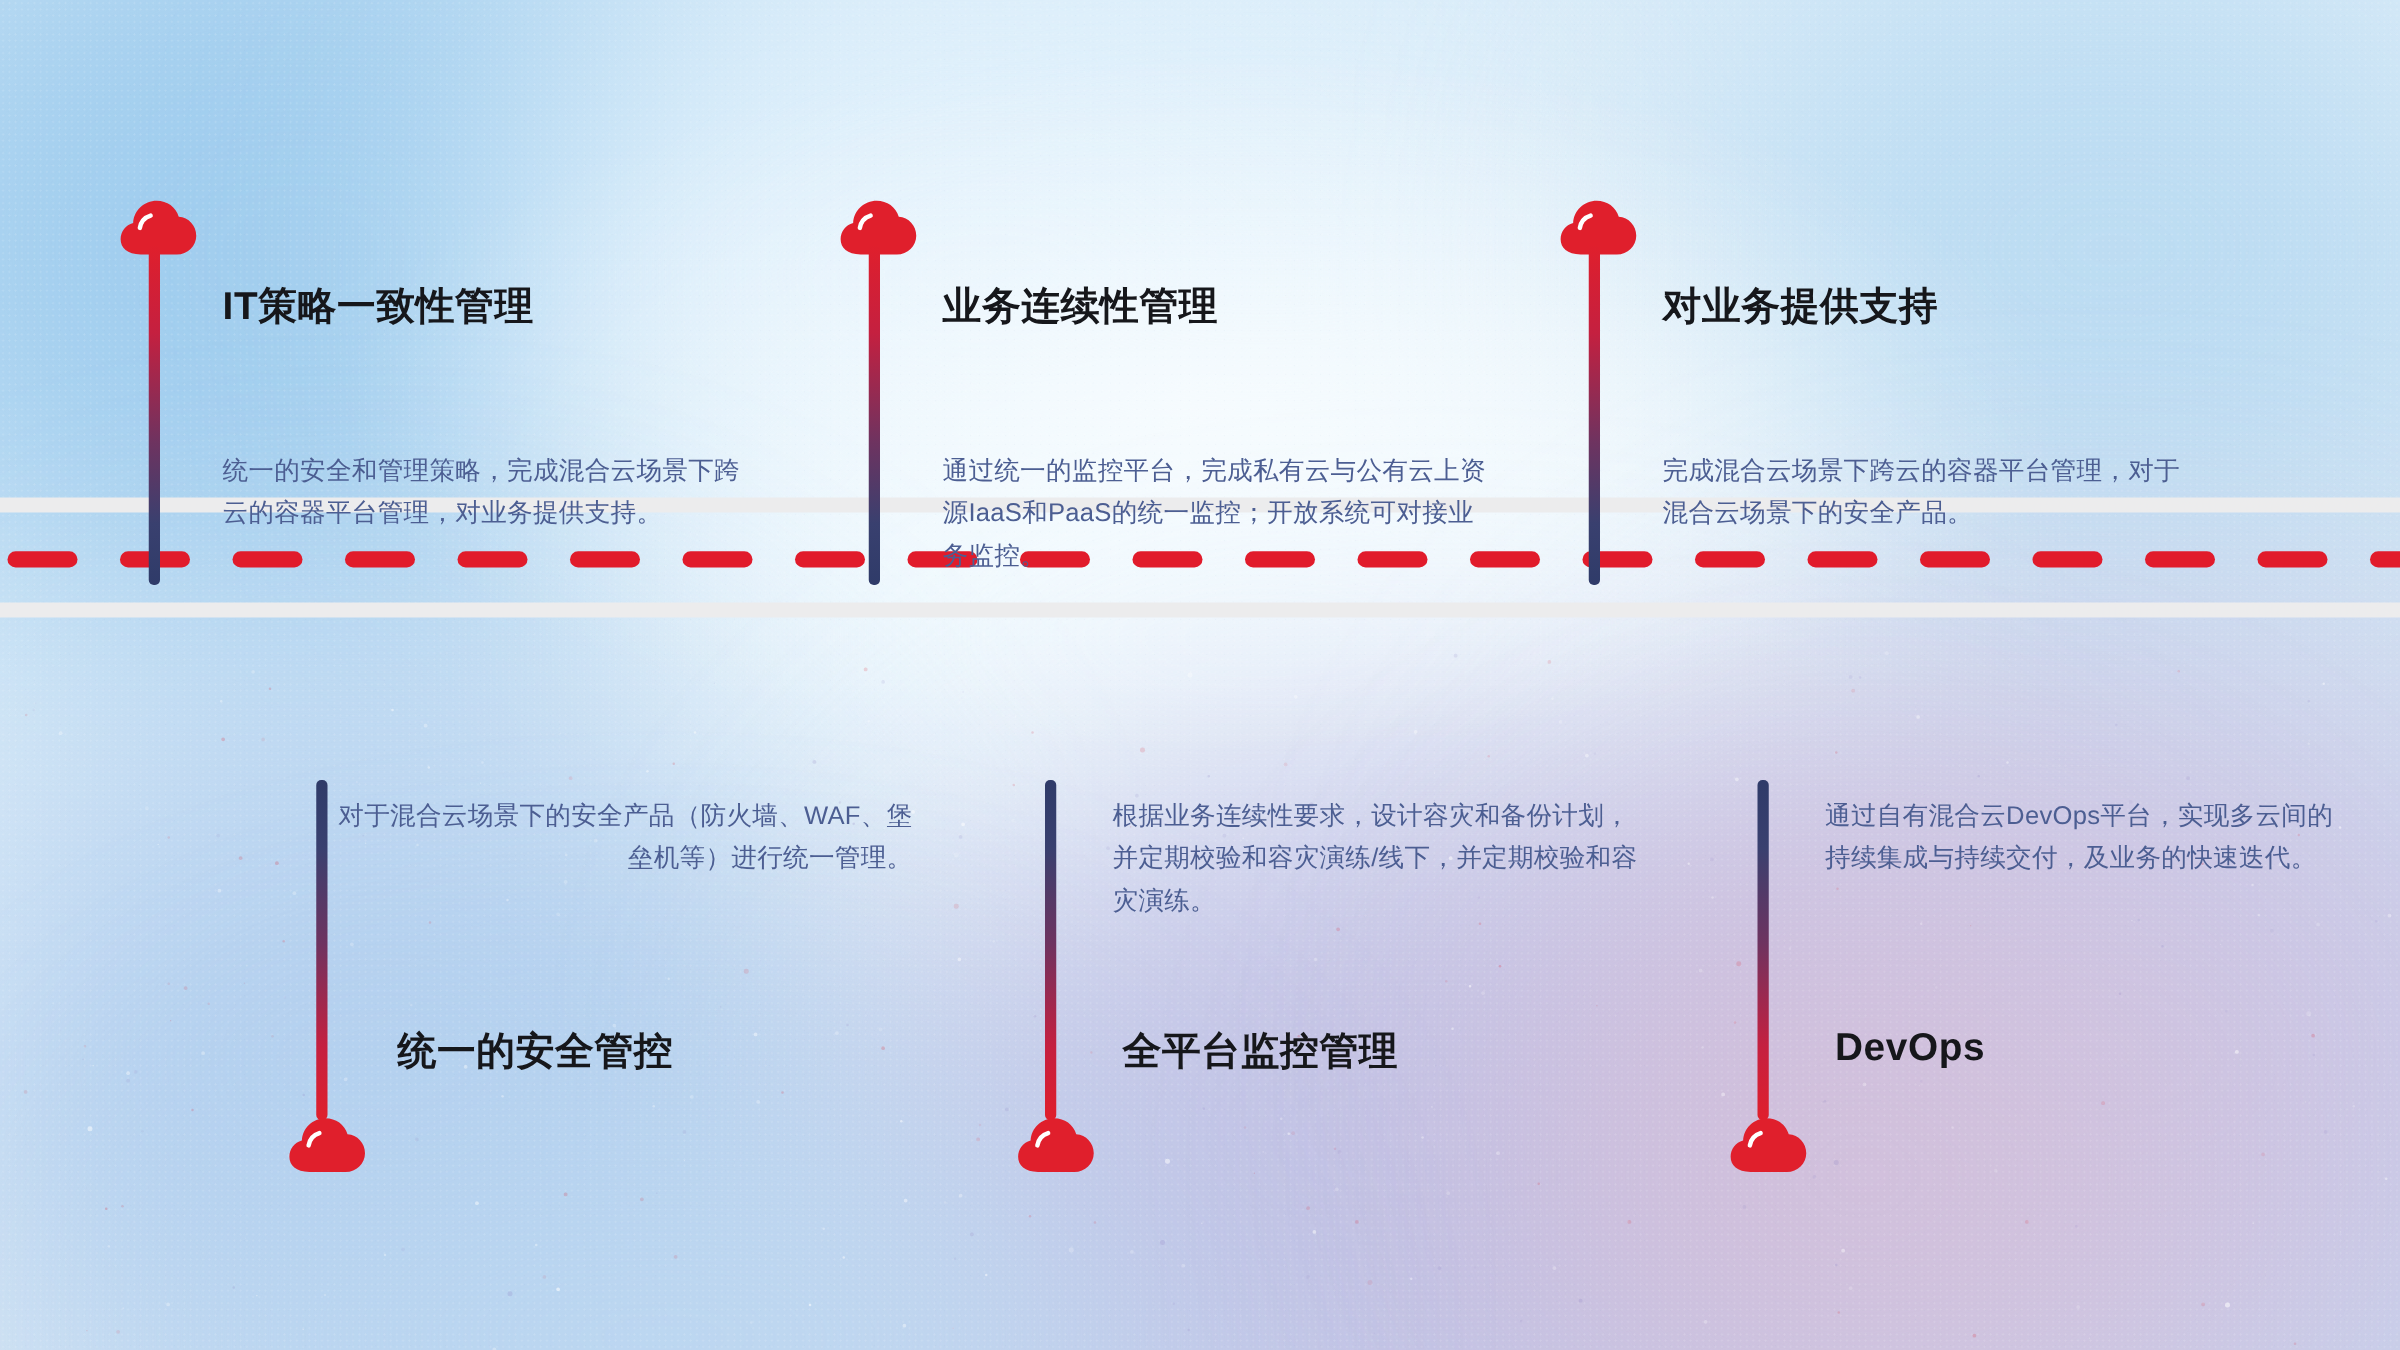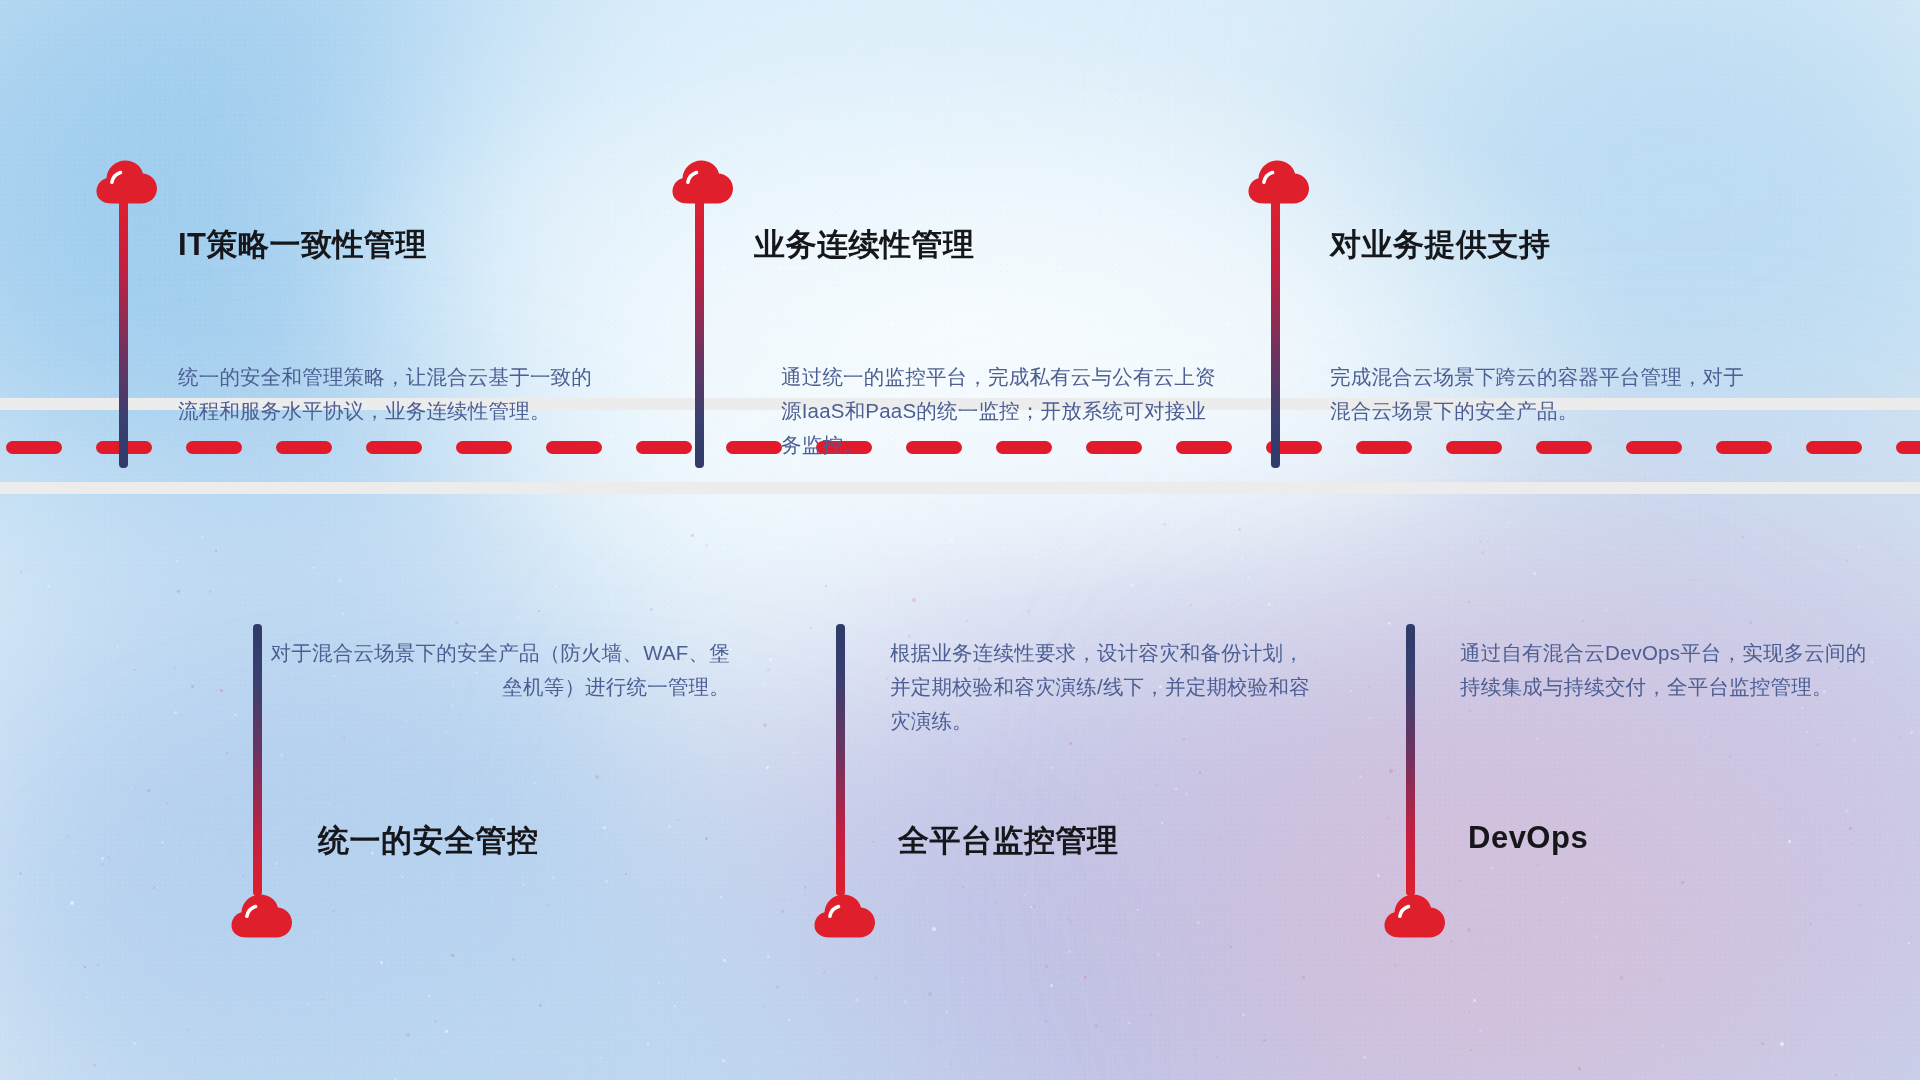--- a/index.html
+++ b/index.html
@@ -422,33 +422,33 @@
 
   <div class="card">
     <div class="cloud" style="left:96px;top:160px;">
       <svg viewBox="0 0 62 44">
           <path d="M16.5 43.5h29c8.6 0 15.5-6.6 15.5-15 0-8-6.1-14.6-14-15.1C44.8 5.5 37.6.5 29.4.5 19.2.5 11 8.4 10.5 18.3 4.5 19.8.5 25.2.5 31.4.5 38.1 5.8 43.5 16.5 43.5z" fill="#e01f2c"></path>
           <path d="M24.5 12.5c-4.6 1.4-7.8 5.2-8.6 9.8" fill="none" stroke="#fff" stroke-width="3.6" stroke-linecap="round"></path>
         </svg>
     </div>
     <div class="stem down" style="left:119px;top:196px;height:272px;"></div>
     <div class="title" style="left:178px;top:224px;">IT策略一致性管理</div>
-    <div class="desc" style="left:178px;top:360px;width:420px;">统一的安全和管理策略，让混合云基于一致的流程和服务水平协议，业务连续性管理。</div>
+    <div class="desc" style="left:178px;top:360px;width:420px;">统一的安全和管理策略，完成混合云场景下跨云的容器平台管理，对业务提供支持。</div>
   </div>
 
   <div class="card">
     <div class="cloud" style="left:672px;top:160px;">
       <svg viewBox="0 0 62 44">
           <path d="M16.5 43.5h29c8.6 0 15.5-6.6 15.5-15 0-8-6.1-14.6-14-15.1C44.8 5.5 37.6.5 29.4.5 19.2.5 11 8.4 10.5 18.3 4.5 19.8.5 25.2.5 31.4.5 38.1 5.8 43.5 16.5 43.5z" fill="#e01f2c"></path>
           <path d="M24.5 12.5c-4.6 1.4-7.8 5.2-8.6 9.8" fill="none" stroke="#fff" stroke-width="3.6" stroke-linecap="round"></path>
         </svg>
     </div>
     <div class="stem down" style="left:695px;top:196px;height:272px;"></div>
     <div class="title" style="left:754px;top:224px;">业务连续性管理</div>
-    <div class="desc" style="left:754px;top:360px;width:440px;margin-left:27px;">通过统一的监控平台，完成私有云与公有云上资源IaaS和PaaS的统一监控；开放系统可对接业务监控。</div>
+    <div class="desc" style="left:754px;top:360px;width:440px;">通过统一的监控平台，完成私有云与公有云上资源IaaS和PaaS的统一监控；开放系统可对接业务监控。</div>
   </div>
 
   <div class="card">
     <div class="cloud" style="left:1248px;top:160px;">
       <svg viewBox="0 0 62 44">
           <path d="M16.5 43.5h29c8.6 0 15.5-6.6 15.5-15 0-8-6.1-14.6-14-15.1C44.8 5.5 37.6.5 29.4.5 19.2.5 11 8.4 10.5 18.3 4.5 19.8.5 25.2.5 31.4.5 38.1 5.8 43.5 16.5 43.5z" fill="#e01f2c"></path>
           <path d="M24.5 12.5c-4.6 1.4-7.8 5.2-8.6 9.8" fill="none" stroke="#fff" stroke-width="3.6" stroke-linecap="round"></path>
         </svg>
     </div>
     <div class="stem down" style="left:1271px;top:196px;height:272px;"></div>
@@ -475,21 +475,21 @@
     <div class="cloud" style="left:814px;top:894px;">
       <svg viewBox="0 0 62 44">
           <path d="M16.5 43.5h29c8.6 0 15.5-6.6 15.5-15 0-8-6.1-14.6-14-15.1C44.8 5.5 37.6.5 29.4.5 19.2.5 11 8.4 10.5 18.3 4.5 19.8.5 25.2.5 31.4.5 38.1 5.8 43.5 16.5 43.5z" fill="#e01f2c"></path>
           <path d="M24.5 12.5c-4.6 1.4-7.8 5.2-8.6 9.8" fill="none" stroke="#fff" stroke-width="3.6" stroke-linecap="round"></path>
         </svg>
     </div>
   </div>
 
   <div class="card">
     <div class="stem up" style="left:1406px;top:624px;height:272px;"></div>
-    <div class="desc" style="left:1460px;top:636px;width:420px;">通过自有混合云DevOps平台，实现多云间的持续集成与持续交付，全平台监控管理。</div>
+    <div class="desc" style="left:1460px;top:636px;width:420px;">通过自有混合云DevOps平台，实现多云间的持续集成与持续交付，及业务的快速迭代。</div>
     <div class="title" style="left:1468px;top:820px;">DevOps</div>
     <div class="cloud" style="left:1384px;top:894px;">
       <svg viewBox="0 0 62 44">
           <path d="M16.5 43.5h29c8.6 0 15.5-6.6 15.5-15 0-8-6.1-14.6-14-15.1C44.8 5.5 37.6.5 29.4.5 19.2.5 11 8.4 10.5 18.3 4.5 19.8.5 25.2.5 31.4.5 38.1 5.8 43.5 16.5 43.5z" fill="#e01f2c"></path>
           <path d="M24.5 12.5c-4.6 1.4-7.8 5.2-8.6 9.8" fill="none" stroke="#fff" stroke-width="3.6" stroke-linecap="round"></path>
         </svg>
     </div>
   </div>
 
 </div>

